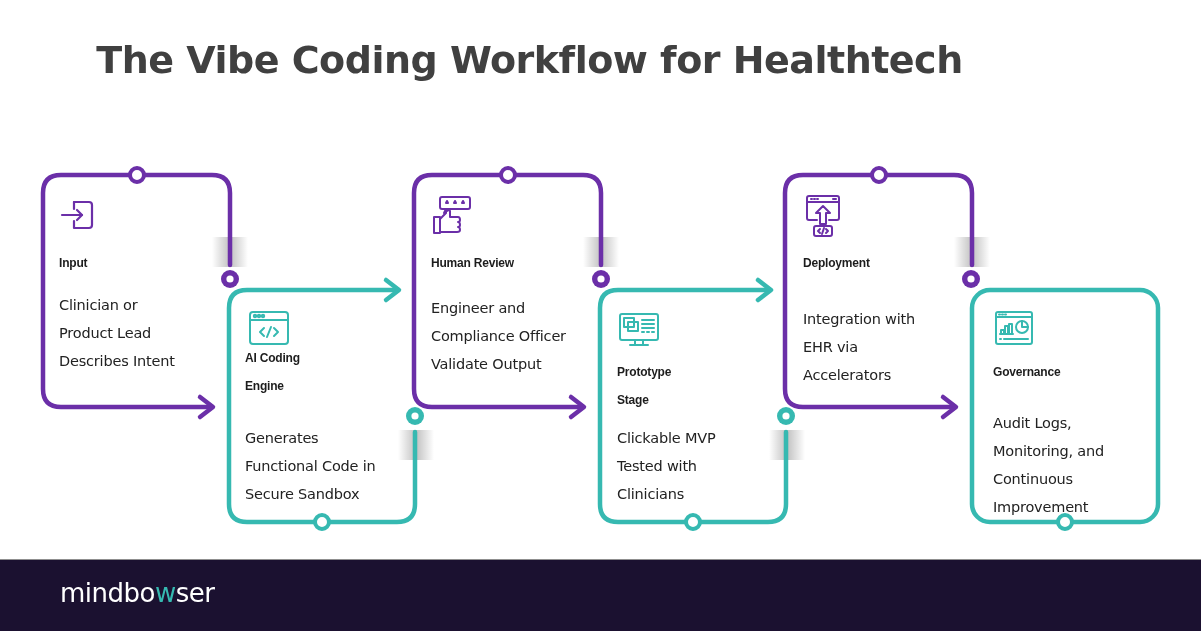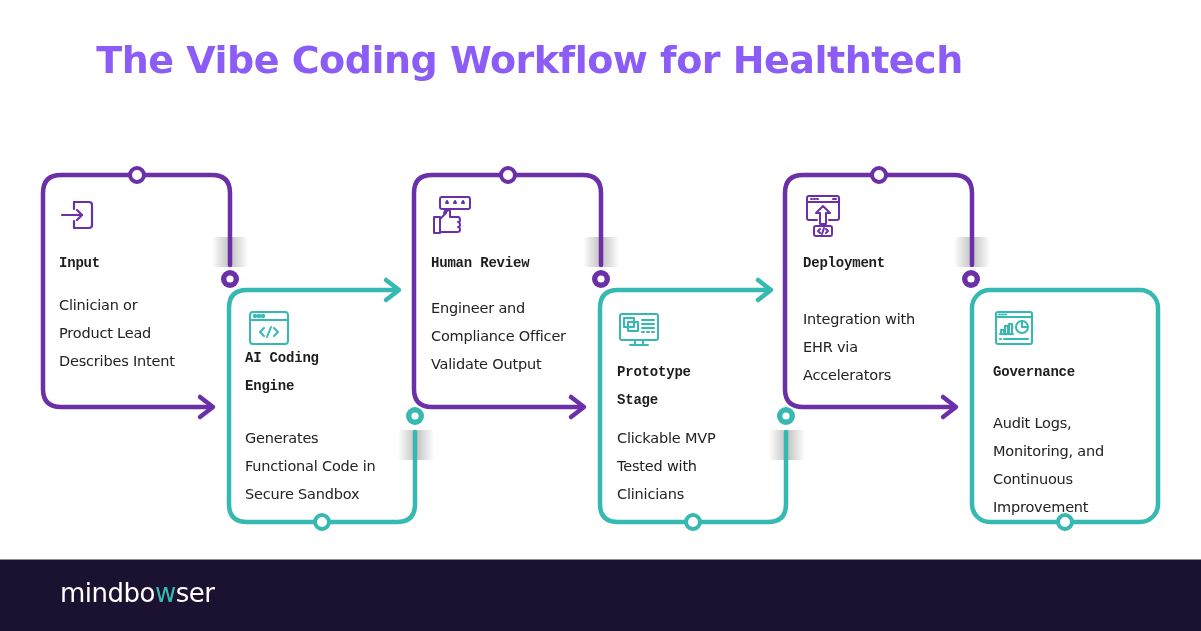--- a/index.html
+++ b/index.html
@@ -5,27 +5,27 @@
   html, body { margin: 0; padding: 0; }
   body {
     width: 1201px; height: 631px; position: relative; overflow: hidden;
     background: #ffffff;
     font-family: "Liberation Sans", "DejaVu Sans", sans-serif;
     color: #1a1a1a;
   }
   .title {
     position: absolute; left: 0; top: 38px; width: 1059px; text-align: center;
     font-family: "DejaVu Sans", sans-serif; font-weight: bold; font-size: 38px;
-    letter-spacing: -0.5px; color: #8b5cf6;
+    letter-spacing: -0.5px; color: #404040;
   }
   svg.diagram { position: absolute; left: 0; top: 0; }
   .card-icon { position: absolute; width: 36px; height: 36px; }
   .card-title {
-    position: absolute; font-family: Liberation Mono, monospace; font-weight: bold;
-    font-size: 14px; line-height: 28px; color: #1d1d1d; letter-spacing: -0.2px;
+    position: absolute; font-family: Liberation Sans, sans-serif; font-weight: bold;
+    font-size: 12px; line-height: 28px; color: #1d1d1d; letter-spacing: -0.2px;
   }
   .card-desc {
     position: absolute; font-family: "DejaVu Sans", sans-serif; font-size: 14.5px;
     line-height: 28px; color: #222; white-space: pre-line; letter-spacing: -0.2px;
   }
   .footer {
     position: absolute; left: 0; top: 559px; width: 1201px; height: 72px;
     background: #1b1130;
     border-top: 1px solid #8f8f8f;
     padding-left: 26px;

